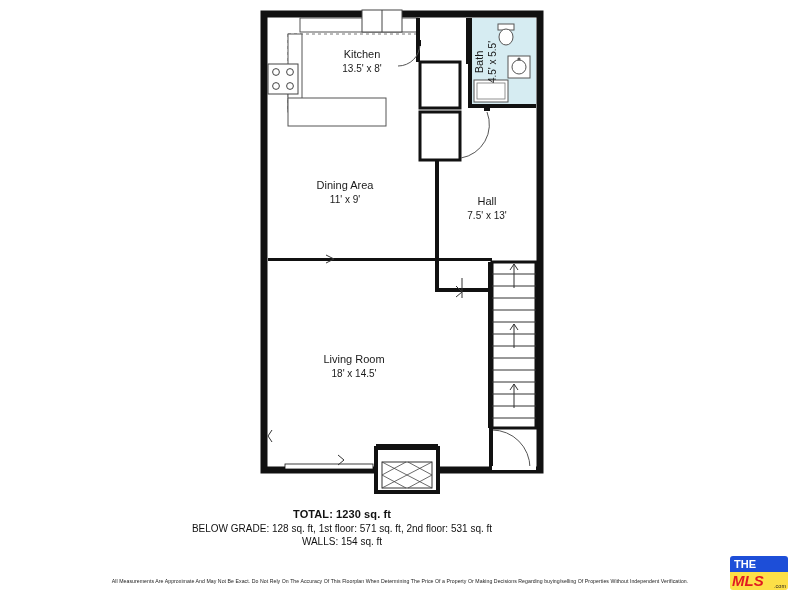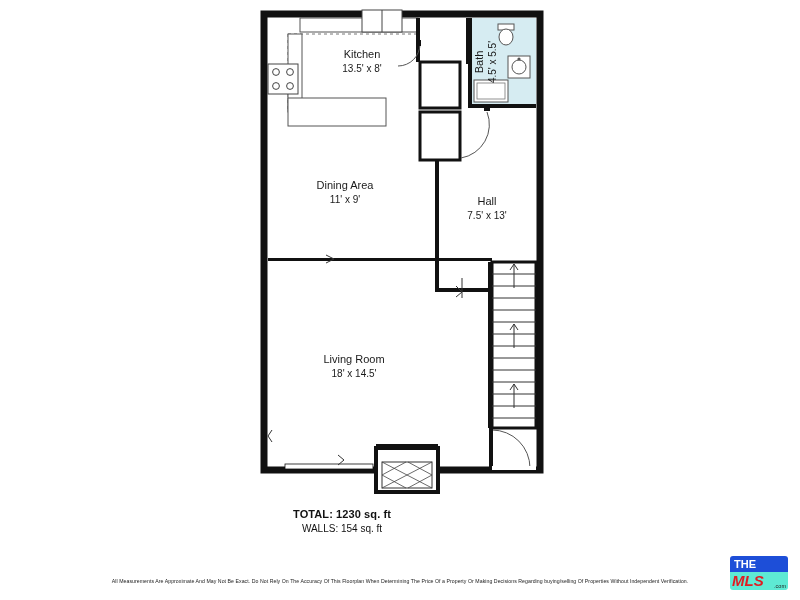--- a/index.html
+++ b/index.html
@@ -94,21 +94,21 @@
     color: #fff;
     font-size: 11px;
     font-weight: bold;
     font-family: "Liberation Sans", sans-serif;
   }
   #mls-logo .mls {
     position: absolute;
     left: 0; top: 16px;
     width: 58px;
     height: 18px;
-    background: #5eead4;
+    background: #fde047;
   }
   #mls-logo .mls span.big {
     position: absolute;
     left: 2px;
     top: 0px;
     color: #e11b22;
     font-size: 15px;
     font-weight: bold;
     font-style: italic;
     font-family: "Liberation Sans", sans-serif;
@@ -285,20 +285,21 @@
 
       <text class="room-label" x="354" y="363">Living Room</text>
       <text class="room-dim" x="354" y="377">18' x 14.5'</text>
     </g>
 
   </svg>
 </div>
 
 <div id="summary">
   <div class="total">TOTAL: 1230 sq. ft</div>
+  <div class="line">BELOW GRADE: 128 sq. ft, 1st floor: 571 sq. ft, 2nd floor: 531 sq. ft</div>
   <div class="line">WALLS: 154 sq. ft</div>
 </div>
 
 <div id="disclaimer">All Measurements Are Approximate And May Not Be Exact. Do Not Rely On The Accuracy Of This Floorplan When Determining The Price Of a Property Or Making Decisions Regarding buying/selling Of Properties Without Independent Verification.</div>
 
 <div id="mls-logo">
   <div class="the">
     <span>THE</span>
   </div>
   <div class="mls">

